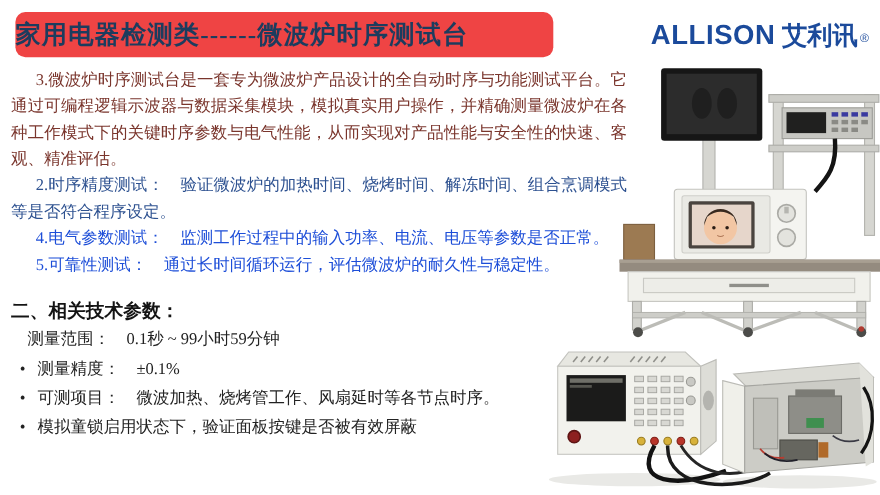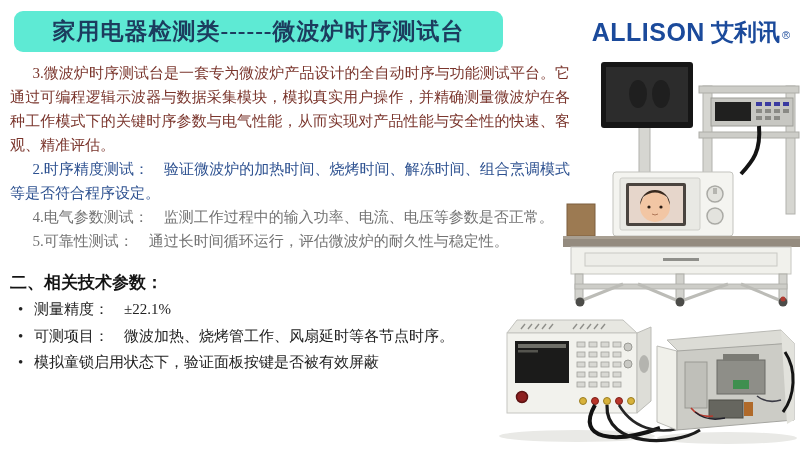--- a/index.html
+++ b/index.html
@@ -5,22 +5,22 @@
   html,body { margin:0; padding:0; }
   body {
     width:800px; height:450px; position:relative; overflow:hidden;
     background:#ffffff;
     font-family:"Liberation Serif","DejaVu Serif",serif;
   }
 
   
   .banner {
     position:absolute; left:14px; top:11px; width:489px; height:41px;
-    background:#5eead4; border-radius:9px;
-    display:flex; align-items:center; justify-content:center;
+    background:#ef4444; border-radius:9px;
+    display:flex; align-items:center; justify-content:flex-start;
   }
   .banner-title {
     font-size:23px; font-weight:bold; color:#1c3c5e; letter-spacing:1px;
     white-space:nowrap;
   }
 
   
   .logo {
     position:absolute; right:10px; top:18px; color:#1b4a9b;
     display:flex; align-items:flex-end;
@@ -29,21 +29,21 @@
   .logo-en { font-weight:800; font-size:25px; letter-spacing:0.5px; line-height:28px; }
   .logo-cn { font-weight:bold; font-size:23px; margin-left:6px; line-height:28px; }
   .logo-r  { font-size:11px; margin-left:2px; position:relative; top:-5px; }
 
   
   .content { position:absolute; left:10px; top:61px; width:560px; }
   .h1 { font-size:17px; font-weight:bold; color:#141414; margin:0 0 4px 0; }
   .para { font-size:15px; line-height:24px; margin:0; text-indent:1.5em; text-align:justify; }
   .p-red  { color:#7a352c; }
   .p-blue { color:#2d5190; }
-  .p-navy { color:#737373; }
+  .p-navy { color:#1d4ed8; }
   .h2 { font-size:17px; font-weight:bold; color:#141414; margin:18px 0 2px 0;font-family:Liberation Mono, monospace; }
   .tech-line { font-size:15px; line-height:26.5px; margin:0; color:#222222; text-indent:1em; }
   .bullet-line { font-size:15px; line-height:26.5px; margin:0; color:#222222; padding-left:8px; }
   .bullet-dot { display:inline-block; width:16px; color:#222222; }
 
   
   .photo1 { position:absolute; left:563px; top:56px; width:237px; height:252px; }
   .photo2 { position:absolute; left:495px; top:300px; width:305px; height:148px; }
   svg { display:block; }
 </style>
@@ -60,22 +60,23 @@
   <span class="logo-r">®</span>
 </div>
 
 <div class="content">
   <p class="para p-red">3.微波炉时序测试台是一套专为微波炉产品设计的全自动时序与功能测试平台。它通过可编程逻辑示波器与数据采集模块，模拟真实用户操作，并精确测量微波炉在各种工作模式下的关键时序参数与电气性能，从而实现对产品性能与安全性的快速、客观、精准评估。</p>
   <p class="para p-blue">2.时序精度测试：　验证微波炉的加热时间、烧烤时间、解冻时间、组合烹调模式等是否符合程序设定。</p>
   <p class="para p-navy">4.电气参数测试：　监测工作过程中的输入功率、电流、电压等参数是否正常。</p>
   <p class="para p-navy">5.可靠性测试：　通过长时间循环运行，评估微波炉的耐久性与稳定性。</p>
 
   <p class="h2">二、相关技术参数：</p>
+  <p class="tech-line">测量范围：　0.1秒 ~ 99小时59分钟</p>
   <p class="bullet-line">
-    <span class="bullet-dot">•</span><span>测量精度：　±22.1%</span>
+    <span class="bullet-dot">•</span><span>测量精度：　±0.1%</span>
   </p>
   <p class="bullet-line">
     <span class="bullet-dot">•</span><span>可测项目：　微波加热、烧烤管工作、风扇延时等各节点时序。</span>
   </p>
   <p class="bullet-line">
     <span class="bullet-dot">•</span><span>模拟童锁启用状态下，验证面板按键是否被有效屏蔽</span>
   </p>
 
 </div>
 

